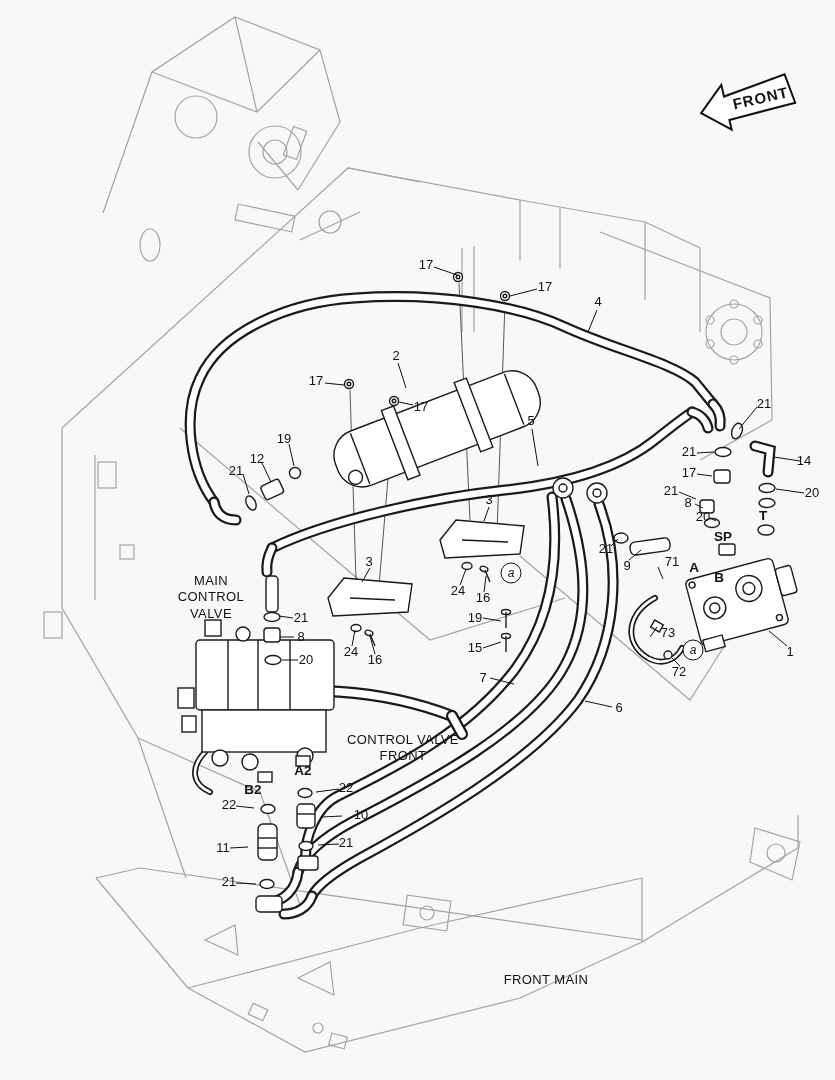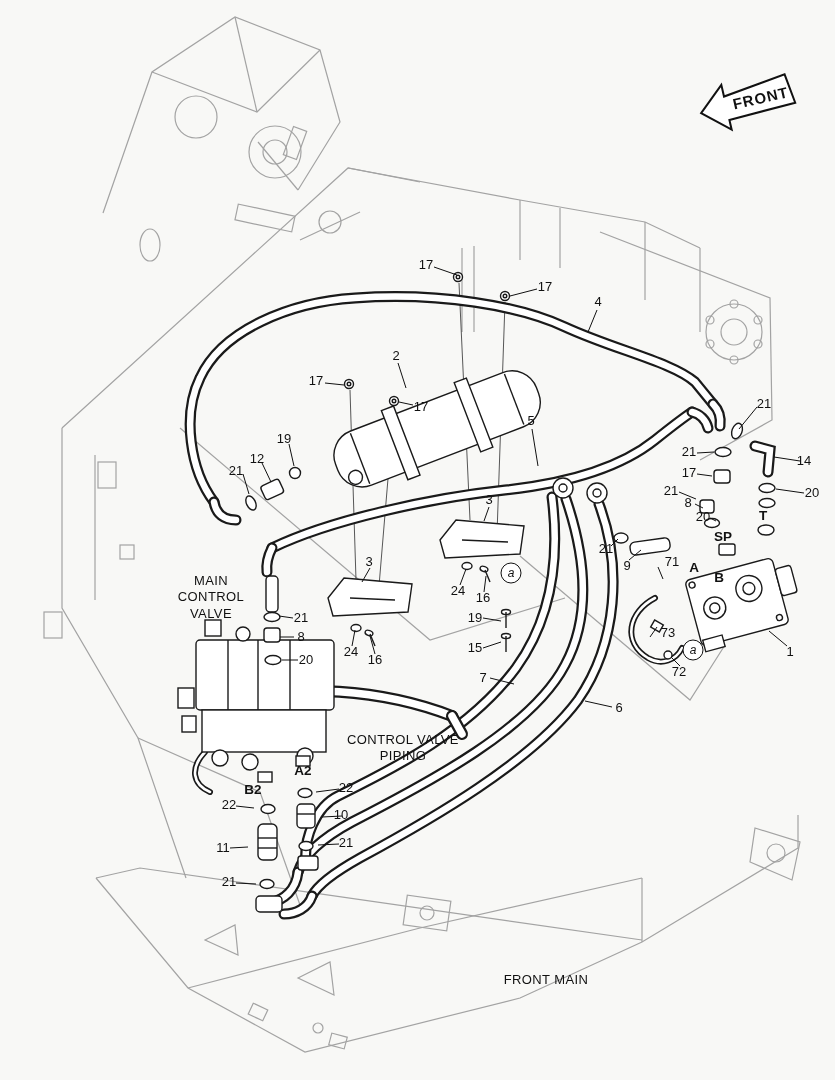--- a/index.html
+++ b/index.html
@@ -338,32 +338,32 @@
       <div class="lbl callout" style="left: 306px; top: 660px;">20</div>
       <div class="lbl callout" style="left: 351px; top: 652px;">24</div>
       <div class="lbl callout" style="left: 375px; top: 660px;">16</div>
       <div class="lbl callout" style="left: 646px; top: 633px; margin-left: 22px;">73</div>
       <div class="lbl callout" style="left: 679px; top: 672px;">72</div>
       <div class="lbl callout" style="left: 790px; top: 652px;">1</div>
       <div class="lbl callout" style="left: 483px; top: 678px;">7</div>
       <div class="lbl callout" style="left: 619px; top: 708px;">6</div>
       <div class="lbl callout" style="left: 346px; top: 788px;">22</div>
       <div class="lbl callout" style="left: 229px; top: 805px;">22</div>
-      <div class="lbl callout" style="left: 341px; top: 815px;">10</div>
+      <div class="lbl callout" style="left: 361px; top: 815px;">10</div>
       <div class="lbl callout" style="left: 223px; top: 848px;">11</div>
       <div class="lbl callout" style="left: 346px; top: 843px;">21</div>
       <div class="lbl callout" style="left: 229px; top: 882px;">21</div>
       <div class="lbl port" style="left: 723px; top: 537px;">SP</div>
       <div class="lbl port" style="left: 763px; top: 516px;">T</div>
       <div class="lbl port" style="left: 694px; top: 568px;">A</div>
       <div class="lbl port" style="left: 719px; top: 578px;">B</div>
       <div class="lbl port" style="left: 303px; top: 771px;">A2</div>
       <div class="lbl port" style="left: 253px; top: 790px;">B2</div>
       <div class="lbl circled" style="left: 511px; top: 573px;">a</div>
       <div class="lbl circled" style="left: 693px; top: 650px;">a</div>
       <div class="lbl caption" style="left: 211px; top: 597px;">MAIN
 CONTROL
 VALVE</div>
       <div class="lbl caption" style="left: 403px; top: 748px;">CONTROL VALVE
-PIPING</div>
+FRONT</div>
       <div class="lbl caption" style="left: 546px; top: 980px;">FRONT MAIN</div>
     </div>
 </div>
 
 </body></html>

